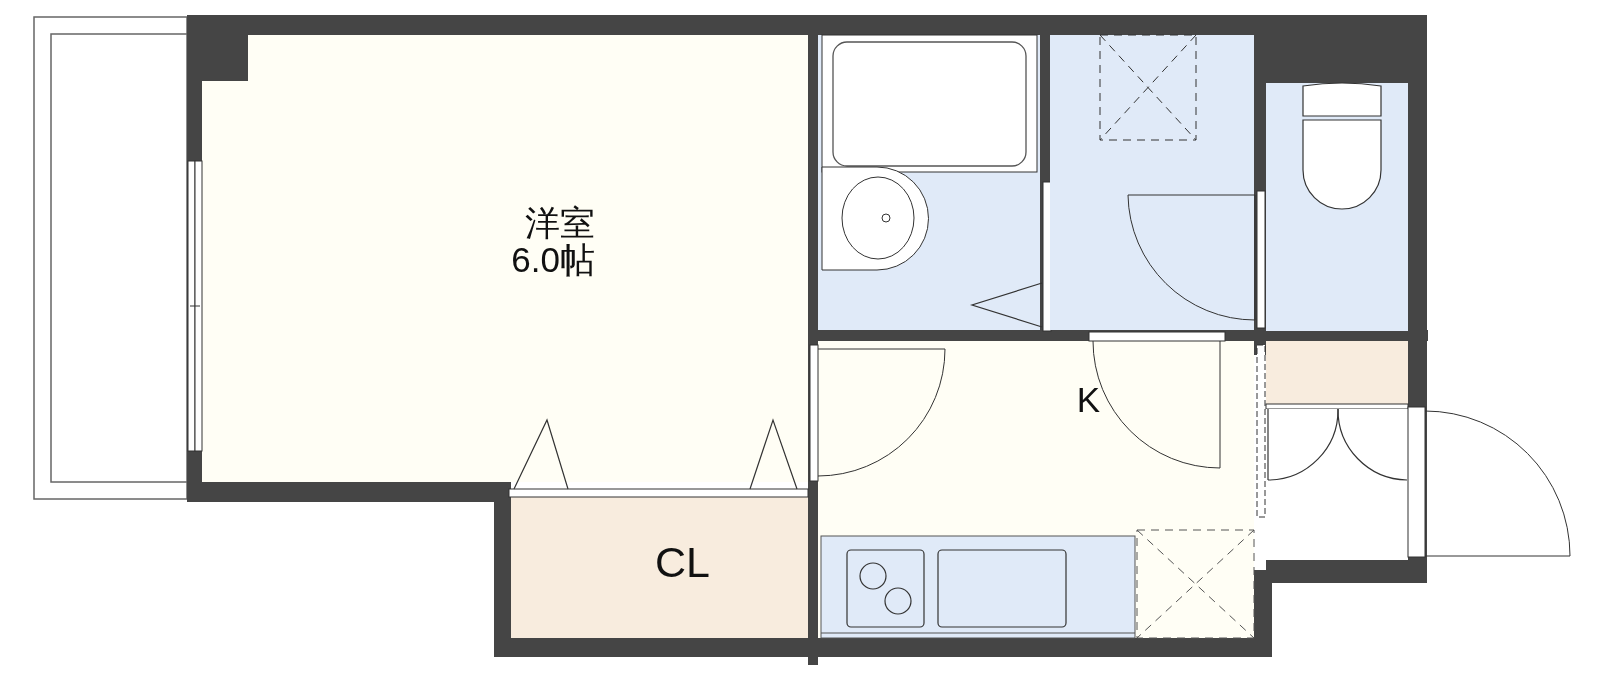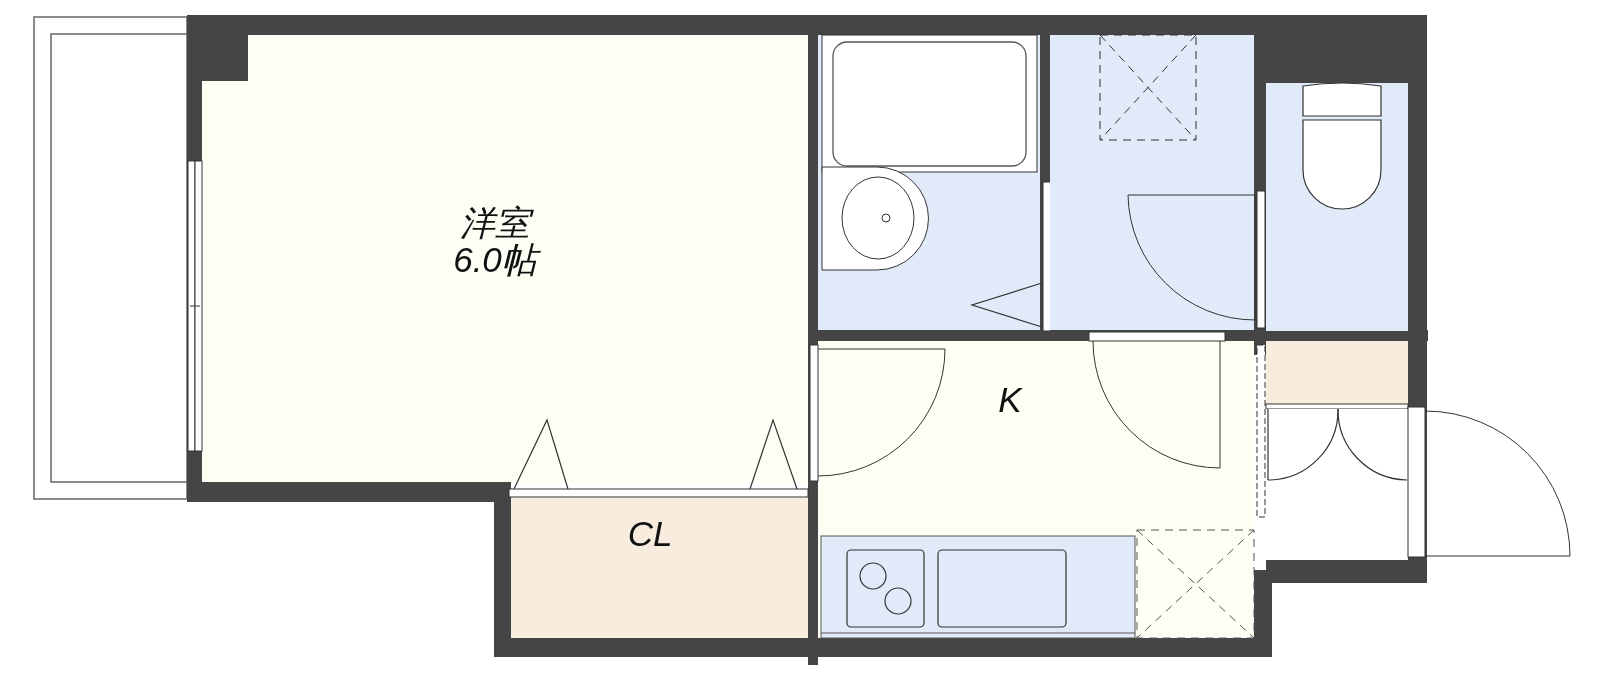--- a/index.html
+++ b/index.html
@@ -1,22 +1,22 @@
 <!DOCTYPE html>
 <html><head>
 <meta charset="utf-8">
 <style>
   html, body { margin:0; padding:0; background:#ffffff; }
   body { width:1600px; height:674px; overflow:hidden; position:relative; font-family:"Liberation Sans", "DejaVu Sans", sans-serif; }
   svg { position:absolute; left:0; top:0; }
-  .label { position:absolute; text-align:center; color:#111; line-height:1.05;font-style:italic; }
+  .label { position:absolute; text-align:right; color:#111; line-height:1.05; }
   .label span { display:block; }
   .room-main { left:395px; top:205px; width:200px; font-size:35px; }
   .room-k { left:920px; top:382px; width:180px; font-size:35px; }
-  .room-cl { left:590px; top:516px; width:120px; font-size:35px; }
+  .room-cl { left:590px; top:540px; width:120px; font-size:43px; }
 </style>
 </head>
 <body>
 
 <svg width="1600" height="674" viewBox="0 0 1600 674" xmlns="http://www.w3.org/2000/svg">
 
   <g>
     <rect x="34" y="17" width="153" height="482" fill="#fff" stroke="#666" stroke-width="1.5"></rect>
     <rect x="51" y="34" width="136" height="448" fill="#fff" stroke="#666" stroke-width="1.5"></rect>
   </g>

